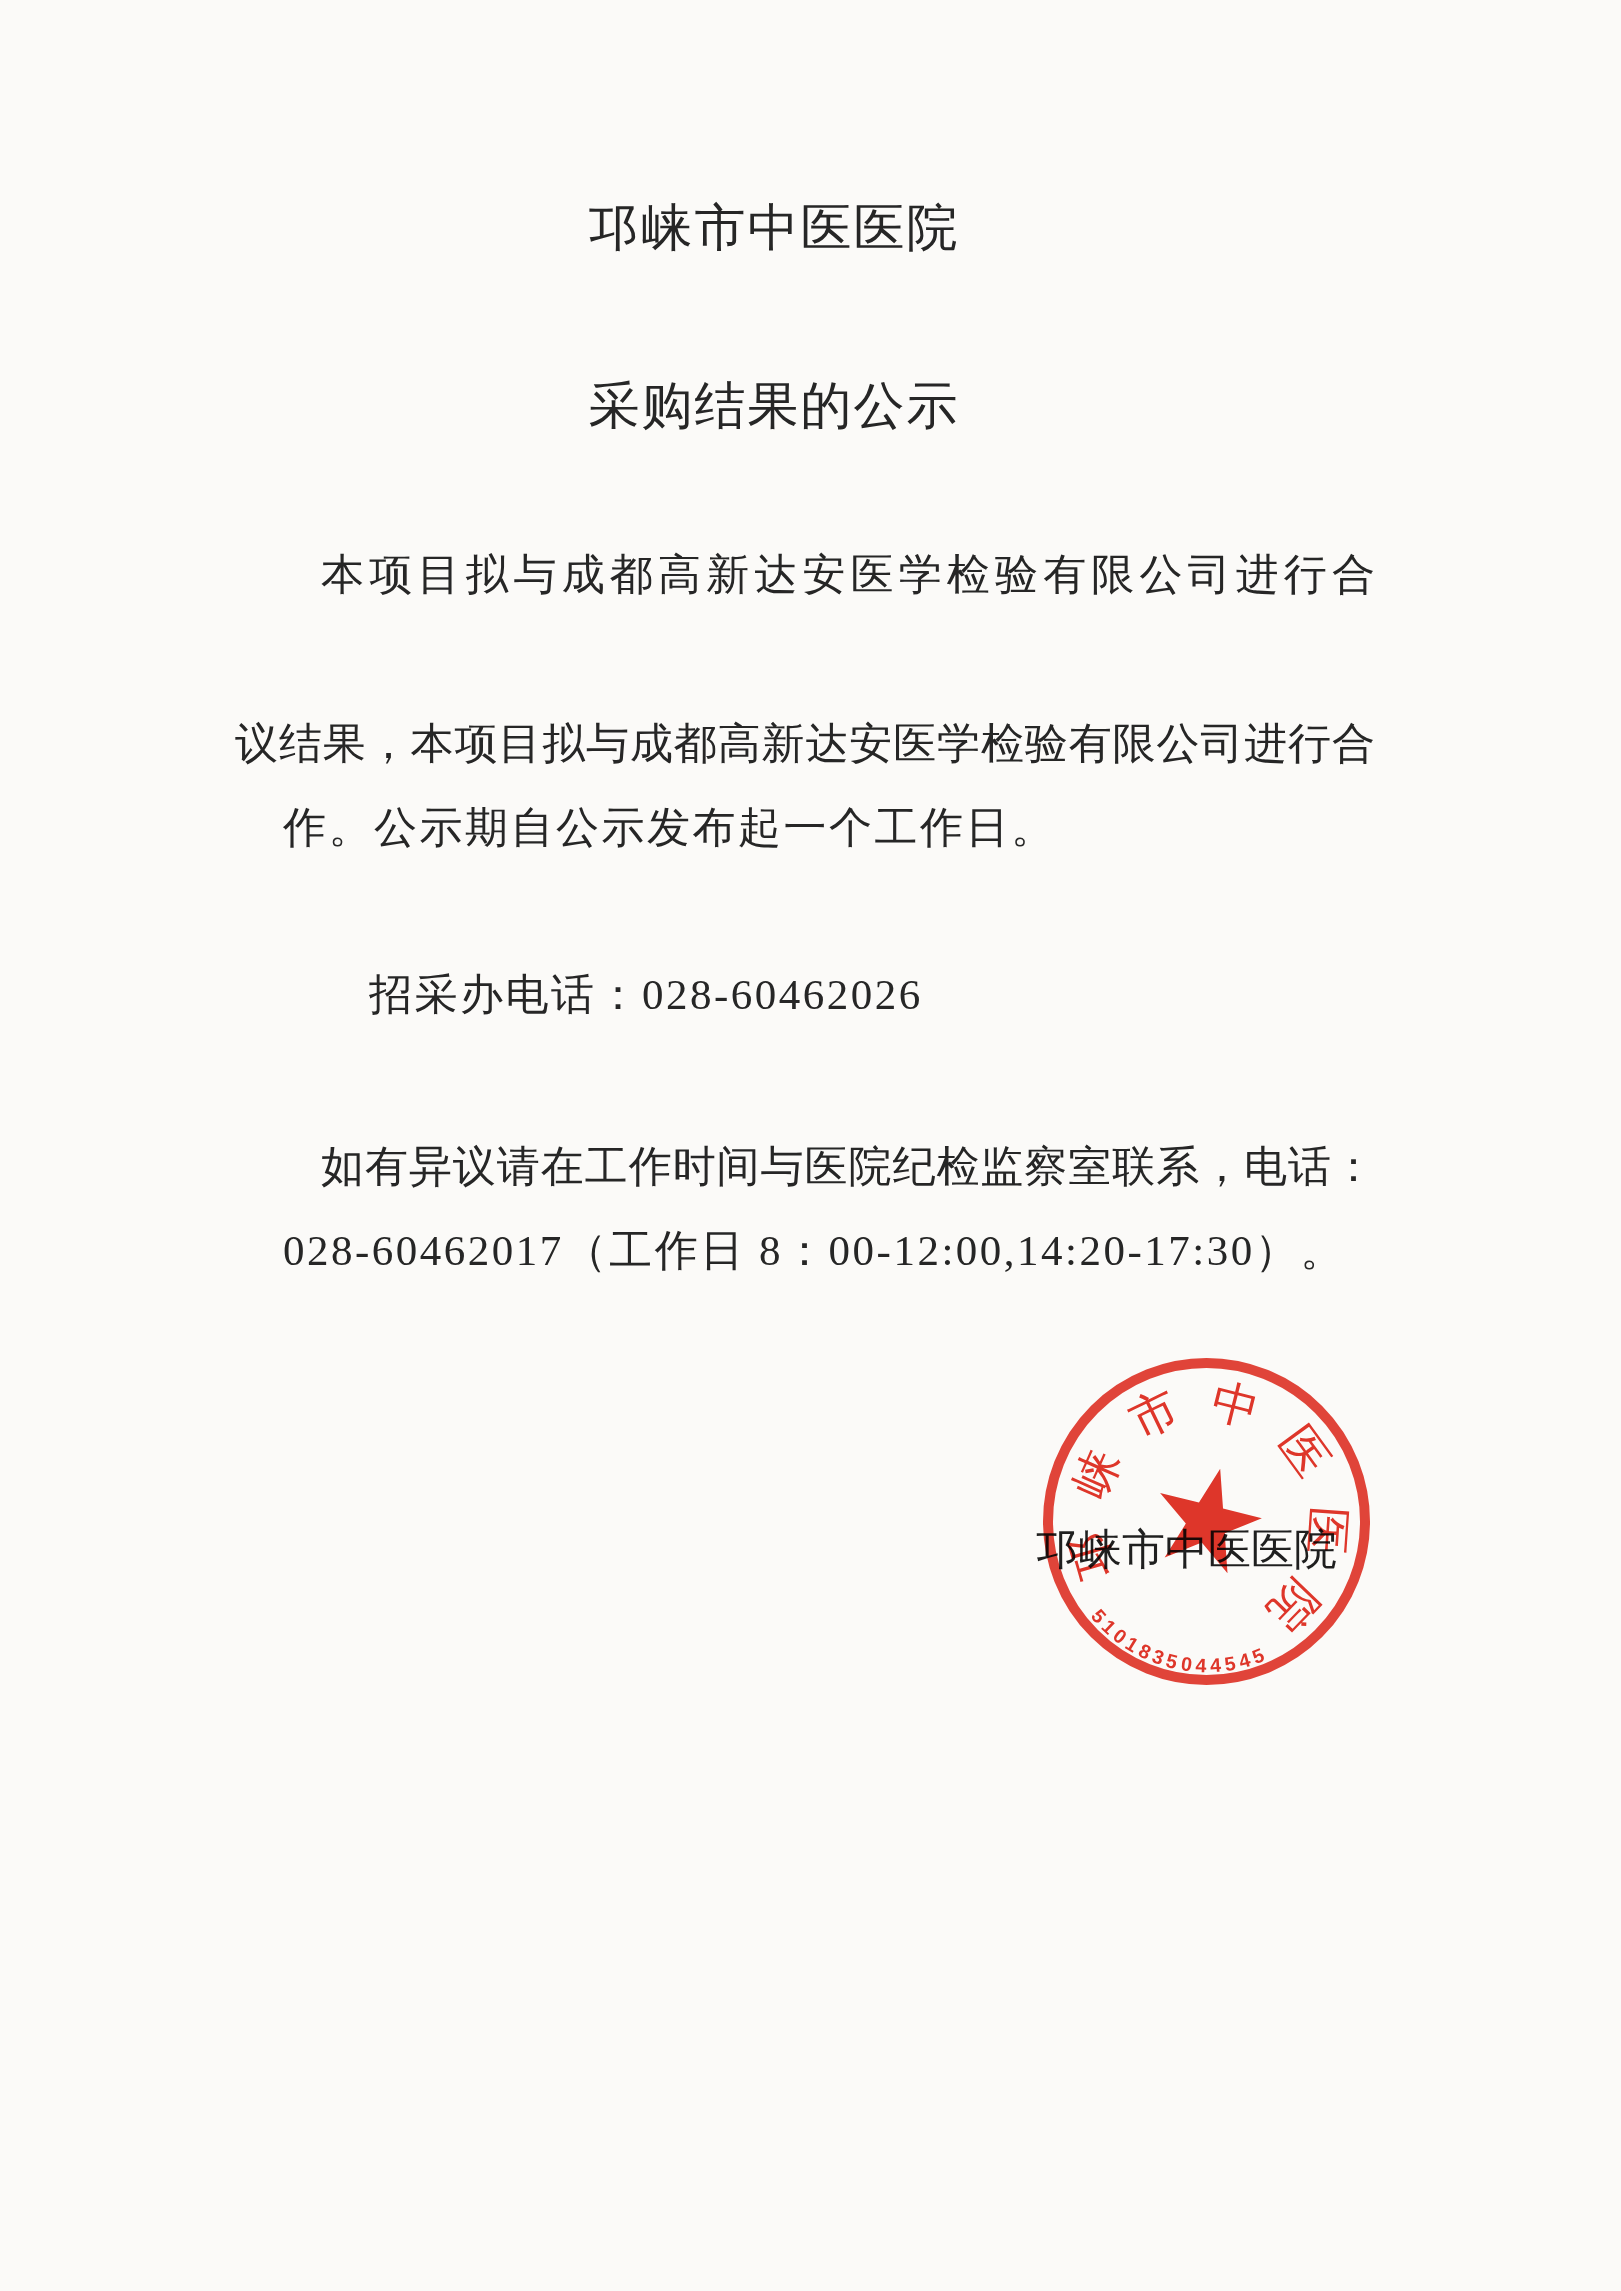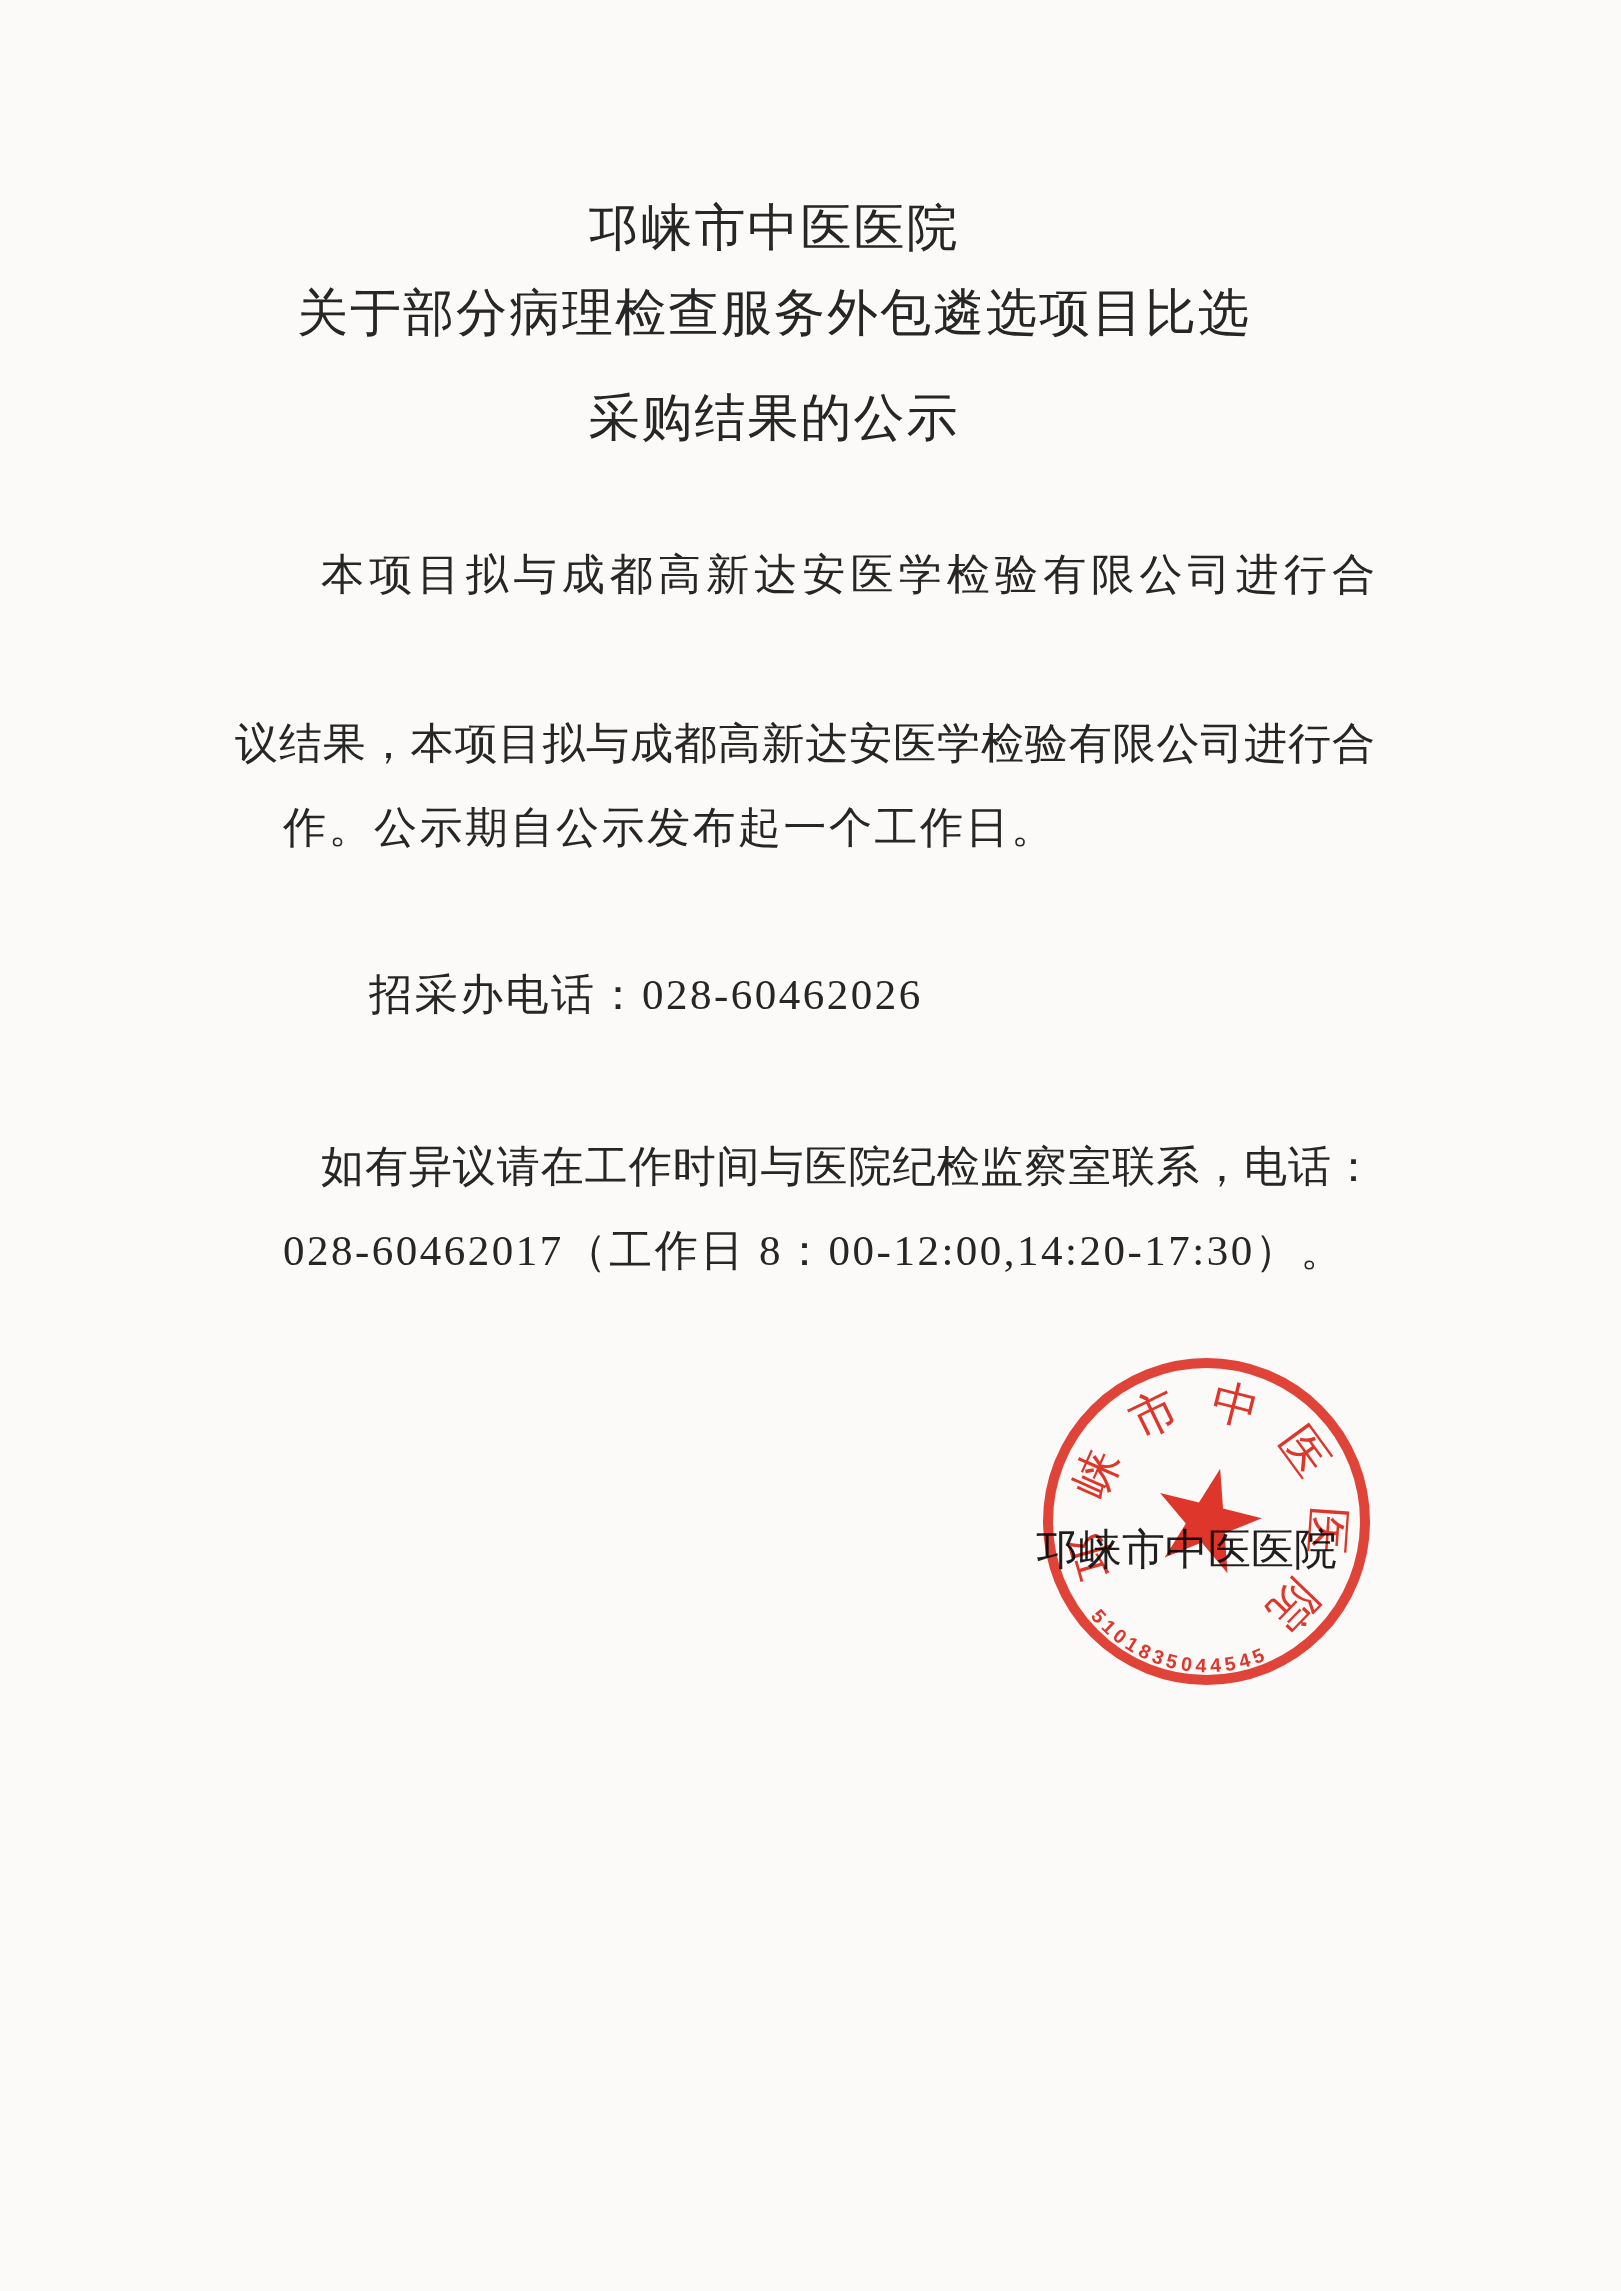--- a/index.html
+++ b/index.html
@@ -72,22 +72,21 @@
     color:#1f1f1f;
     z-index:1;
   }
 </style>
 </head>
 <body>
 
 <div class="page">
 
   <div class="abs title-line" style="top:194px;">邛崃市中医医院</div>
-  <div class="abs title-line" style="top:279px;">关于部分病理检查服务外包遴选项目比选</div>
-  <div class="abs title-line" style="top:384px;">采购结果的公示</div>
+  <div class="abs title-line" style="top:372px;">采购结果的公示</div>
 
   <div class="abs body-line just indent" style="top:545px;">本项目拟与成都高新达安医学检验有限公司进行合</div>
   <div class="abs body-line just" style="top:714px;">议结果，本项目拟与成都高新达安医学检验有限公司进行合</div>
   <div class="abs body-line plain" style="top:798px;">作。公示期自公示发布起一个工作日。</div>
 
   <div class="abs body-line plain indent" style="top:965px;">招采办电话：028-60462026</div>
 
   <div class="abs body-line just indent" style="top:1137px;">如有异议请在工作时间与医院纪检监察室联系，电话：</div>
   <div class="abs body-line plain" style="top:1221px;">028-60462017（工作日 8：00-12:00,14:20-17:30）。</div>
 

